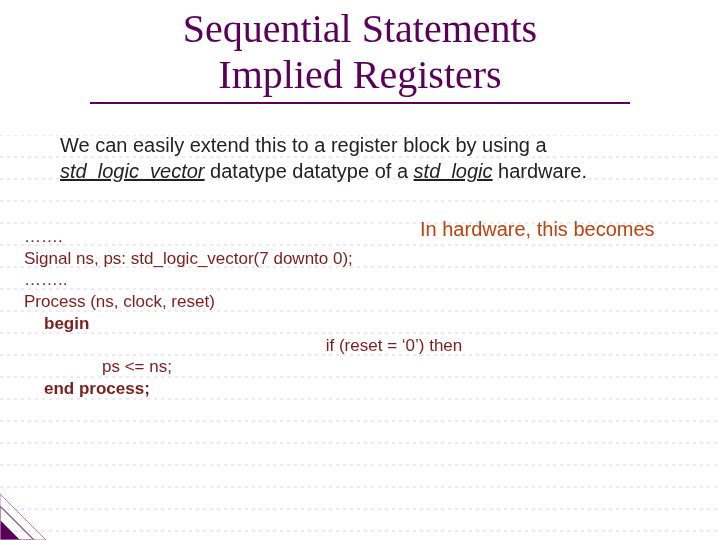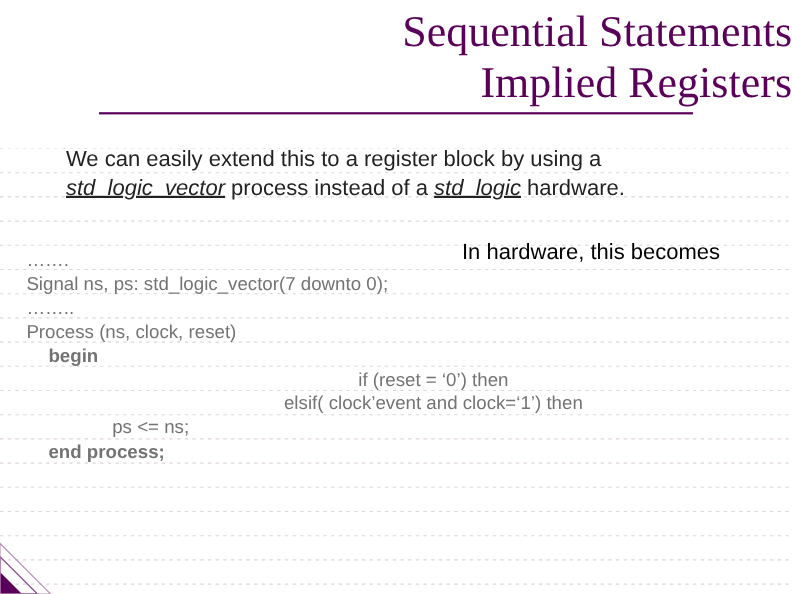--- a/index.html
+++ b/index.html
@@ -16,21 +16,21 @@
     padding: 0;
   }
   .grid-bg {
     position: absolute;
     left: 0; right: 0; top: 135px; bottom: 0;
     z-index: 0;
   }
   .title-block {
     position: relative;
     z-index: 2;
-    text-align: right;
+    text-align: center;
     padding-top: 6px;
   }
   .title-line {
     font-family: "Times New Roman", Times, serif;
     font-size: 40px;
     color: #5a005a;
     line-height: 1.15;
   }
   .title-underline {
     width: 540px;
@@ -47,28 +47,28 @@
     line-height: 1.3;
   }
   .body-text .ital { font-style: italic; }
   .body-text .und { text-decoration: underline; font-style: italic; }
   .hw-note {
     position: absolute;
     z-index: 2;
     top: 218px;
     left: 420px;
     font-size: 20px;
-    color: #000000;
+    color: #c2410c;
   }
   .code-block {
     position: relative;
     z-index: 2;
     margin: 20px 0 0 24px;
     font-size: 17px;
-    color: #737373;
+    color: #7f1d1d;
     line-height: 1.28;
     font-family: Arial, Helvetica, sans-serif;
     white-space: pre;
   }
   .code-block .i1 { padding-left: 20px; display: block; font-weight: bold; }
   .code-block .i2 { padding-left: 44px; display: block; text-align: center; }
   .code-block .i3 { padding-left: 78px; display: block; }
   .corner-accent {
     position: absolute;
     left: 0; bottom: 0;
@@ -160,31 +160,31 @@
     </g>
   </svg>
 
   <div class="title-block">
     <div class="title-line">Sequential Statements</div>
     <div class="title-line">Implied Registers</div>
     <div class="title-underline"></div>
   </div>
 
   <div class="body-text">
-    <span>We can easily extend this to a register block by using a </span><span class="ital und">std_logic_vector</span><span> process instead of a </span><span class="ital und">std_logic</span><span> hardware.</span>
+    <span>We can easily extend this to a register block by using a </span><span class="ital und">std_logic_vector</span><span> datatype datatype of a </span><span class="ital und">std_logic</span><span> hardware.</span>
   </div>
 
   <div class="hw-note">In hardware, this becomes</div>
 
   <div class="code-block">
 <span>…….</span>
 <span>Signal ns, ps: std_logic_vector(7 downto 0);</span>
 <span>……..</span>
 <span>Process (ns, clock, reset)</span>
-<span class="i1">begin</span><span class="i2">if (reset = ‘0’) then</span><span class="i2">elsif( clock’event and clock=‘1’) then</span><span class="i3">ps &lt;= ns;</span><span class="i1">end process;</span></div>
+<span class="i1">begin</span><span class="i2">if (reset = ‘0’) then</span><span class="i3">ps &lt;= ns;</span><span class="i1">end process;</span></div>
 
 
   <svg class="corner-accent" viewBox="0 0 56 56">
     <polygon points="0,56 20,56 0,36" fill="#5a005a"></polygon>
     <polygon points="0,56 34,56 0,22" fill="none" stroke="#8a4a8a" stroke-width="1.2"></polygon>
     <polygon points="0,56 46,56 0,10" fill="none" stroke="#b48ab4" stroke-width="1"></polygon>
   </svg>
 
 </div>
 

